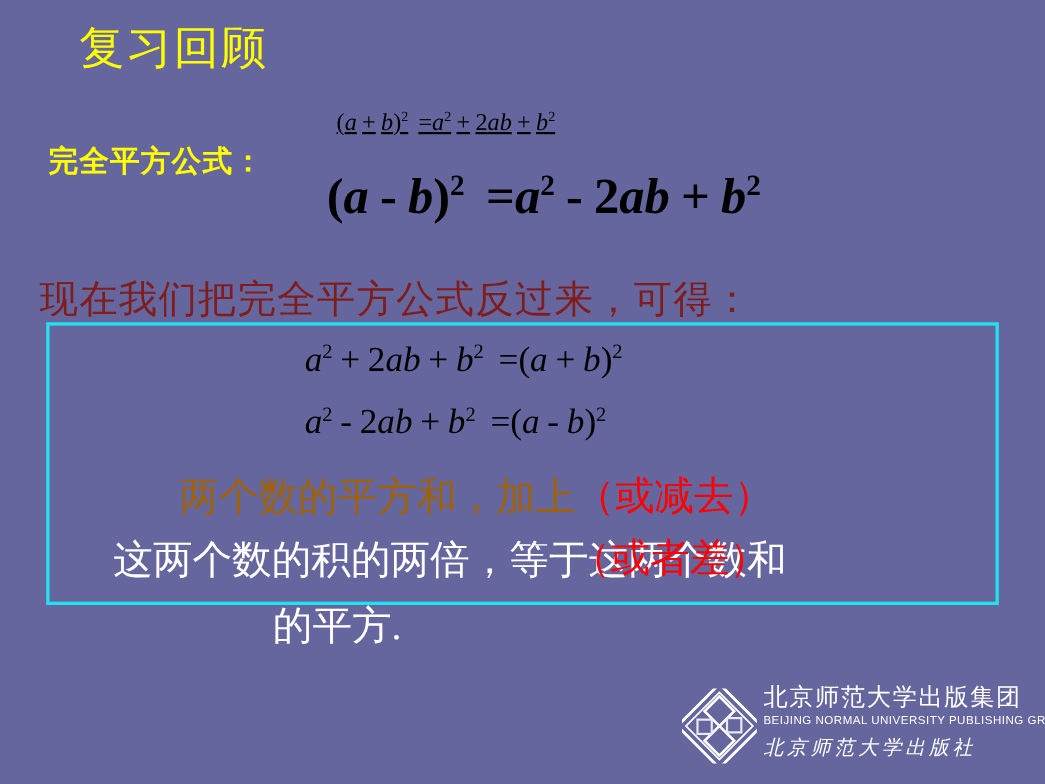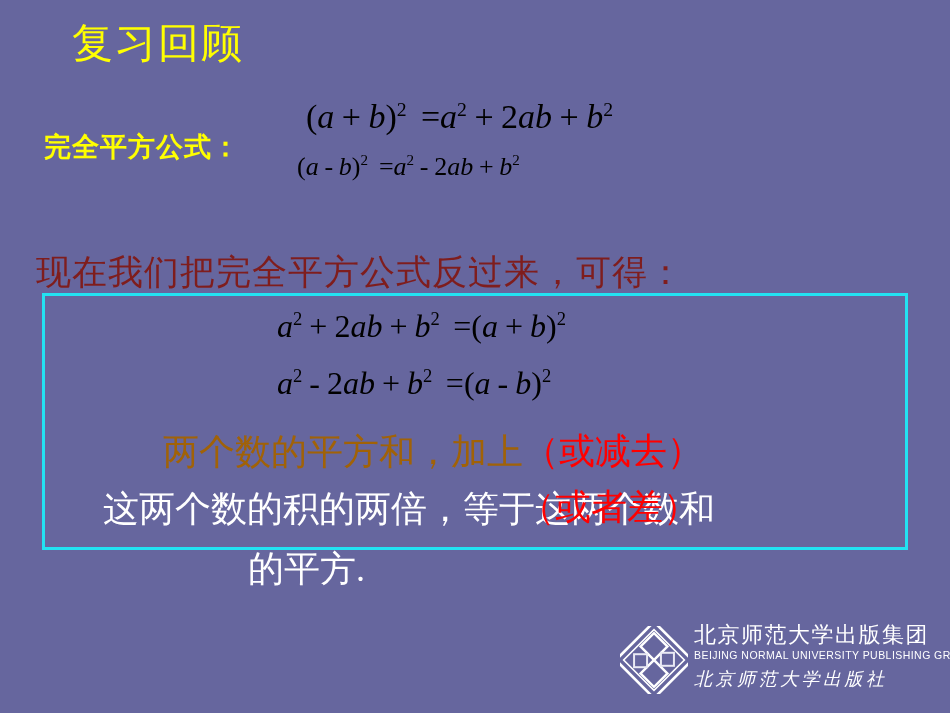--- a/index.html
+++ b/index.html
@@ -65,28 +65,29 @@
     vertical-align: super;
     line-height: 0;
   }
   .math .sp { display: inline-block; width: 0.22em; }
   .math .spw { display: inline-block; width: 0.42em; }
 
   .eq-top1 {
     position: absolute;
     left: 306px;
     top: 98px;
-    font-size: 34px;
+    font-size: 22px;
+    text-decoration: underline;
   }
   .eq-top2 {
     position: absolute;
     left: 297px;
     top: 152px;
-    font-size: 26px;
-    font-weight: normal;
+    font-size: 46px;
+    font-weight: bold;
   }
 
   
   .intro {
     position: absolute;
     left: 36px;
     top: 230px;
     font-family: "Liberation Serif", "DejaVu Serif", serif;
     font-size: 35px;
     line-height: 46px;

